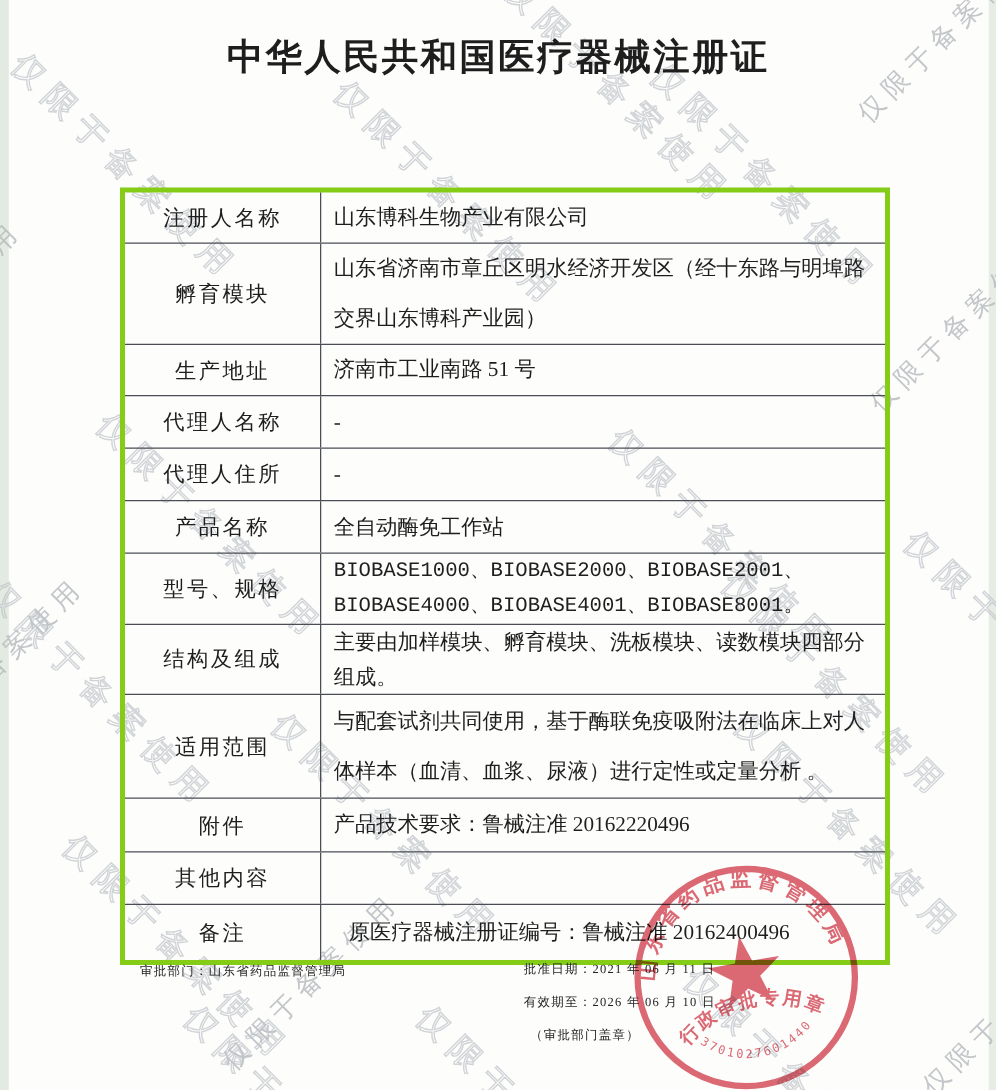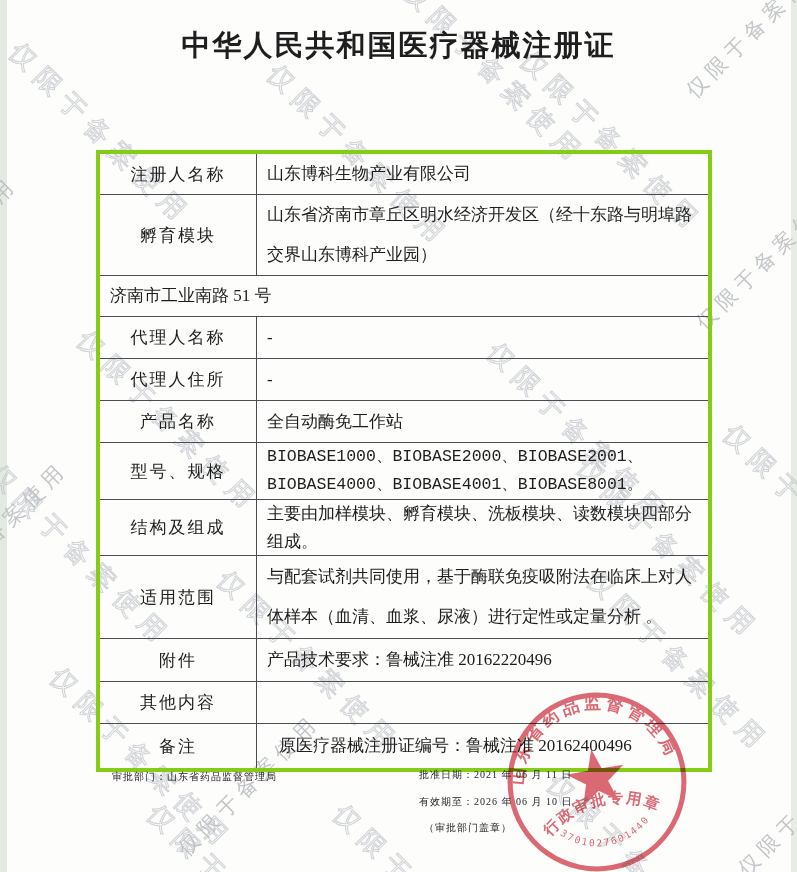--- a/index.html
+++ b/index.html
@@ -118,20 +118,21 @@
   <div class="info-table">
     <div class="row" style="height:40px">
       <div class="cell-label">注册人名称</div>
       <div class="cell-value">山东博科生物产业有限公司</div>
     </div>
     <div class="row lh-wide" style="height:81px">
       <div class="cell-label">孵育模块</div>
       <div class="cell-value">山东省济南市章丘区明水经济开发区（经十东路与明埠路交界山东博科产业园）</div>
     </div>
     <div class="row" style="height:41px">
+      <div class="cell-label">生产地址</div>
       <div class="cell-value">济南市工业南路 51 号</div>
     </div>
     <div class="row" style="height:42px">
       <div class="cell-label">代理人名称</div>
       <div class="cell-value">-</div>
     </div>
     <div class="row" style="height:42px">
       <div class="cell-label">代理人住所</div>
       <div class="cell-value">-</div>
     </div>

